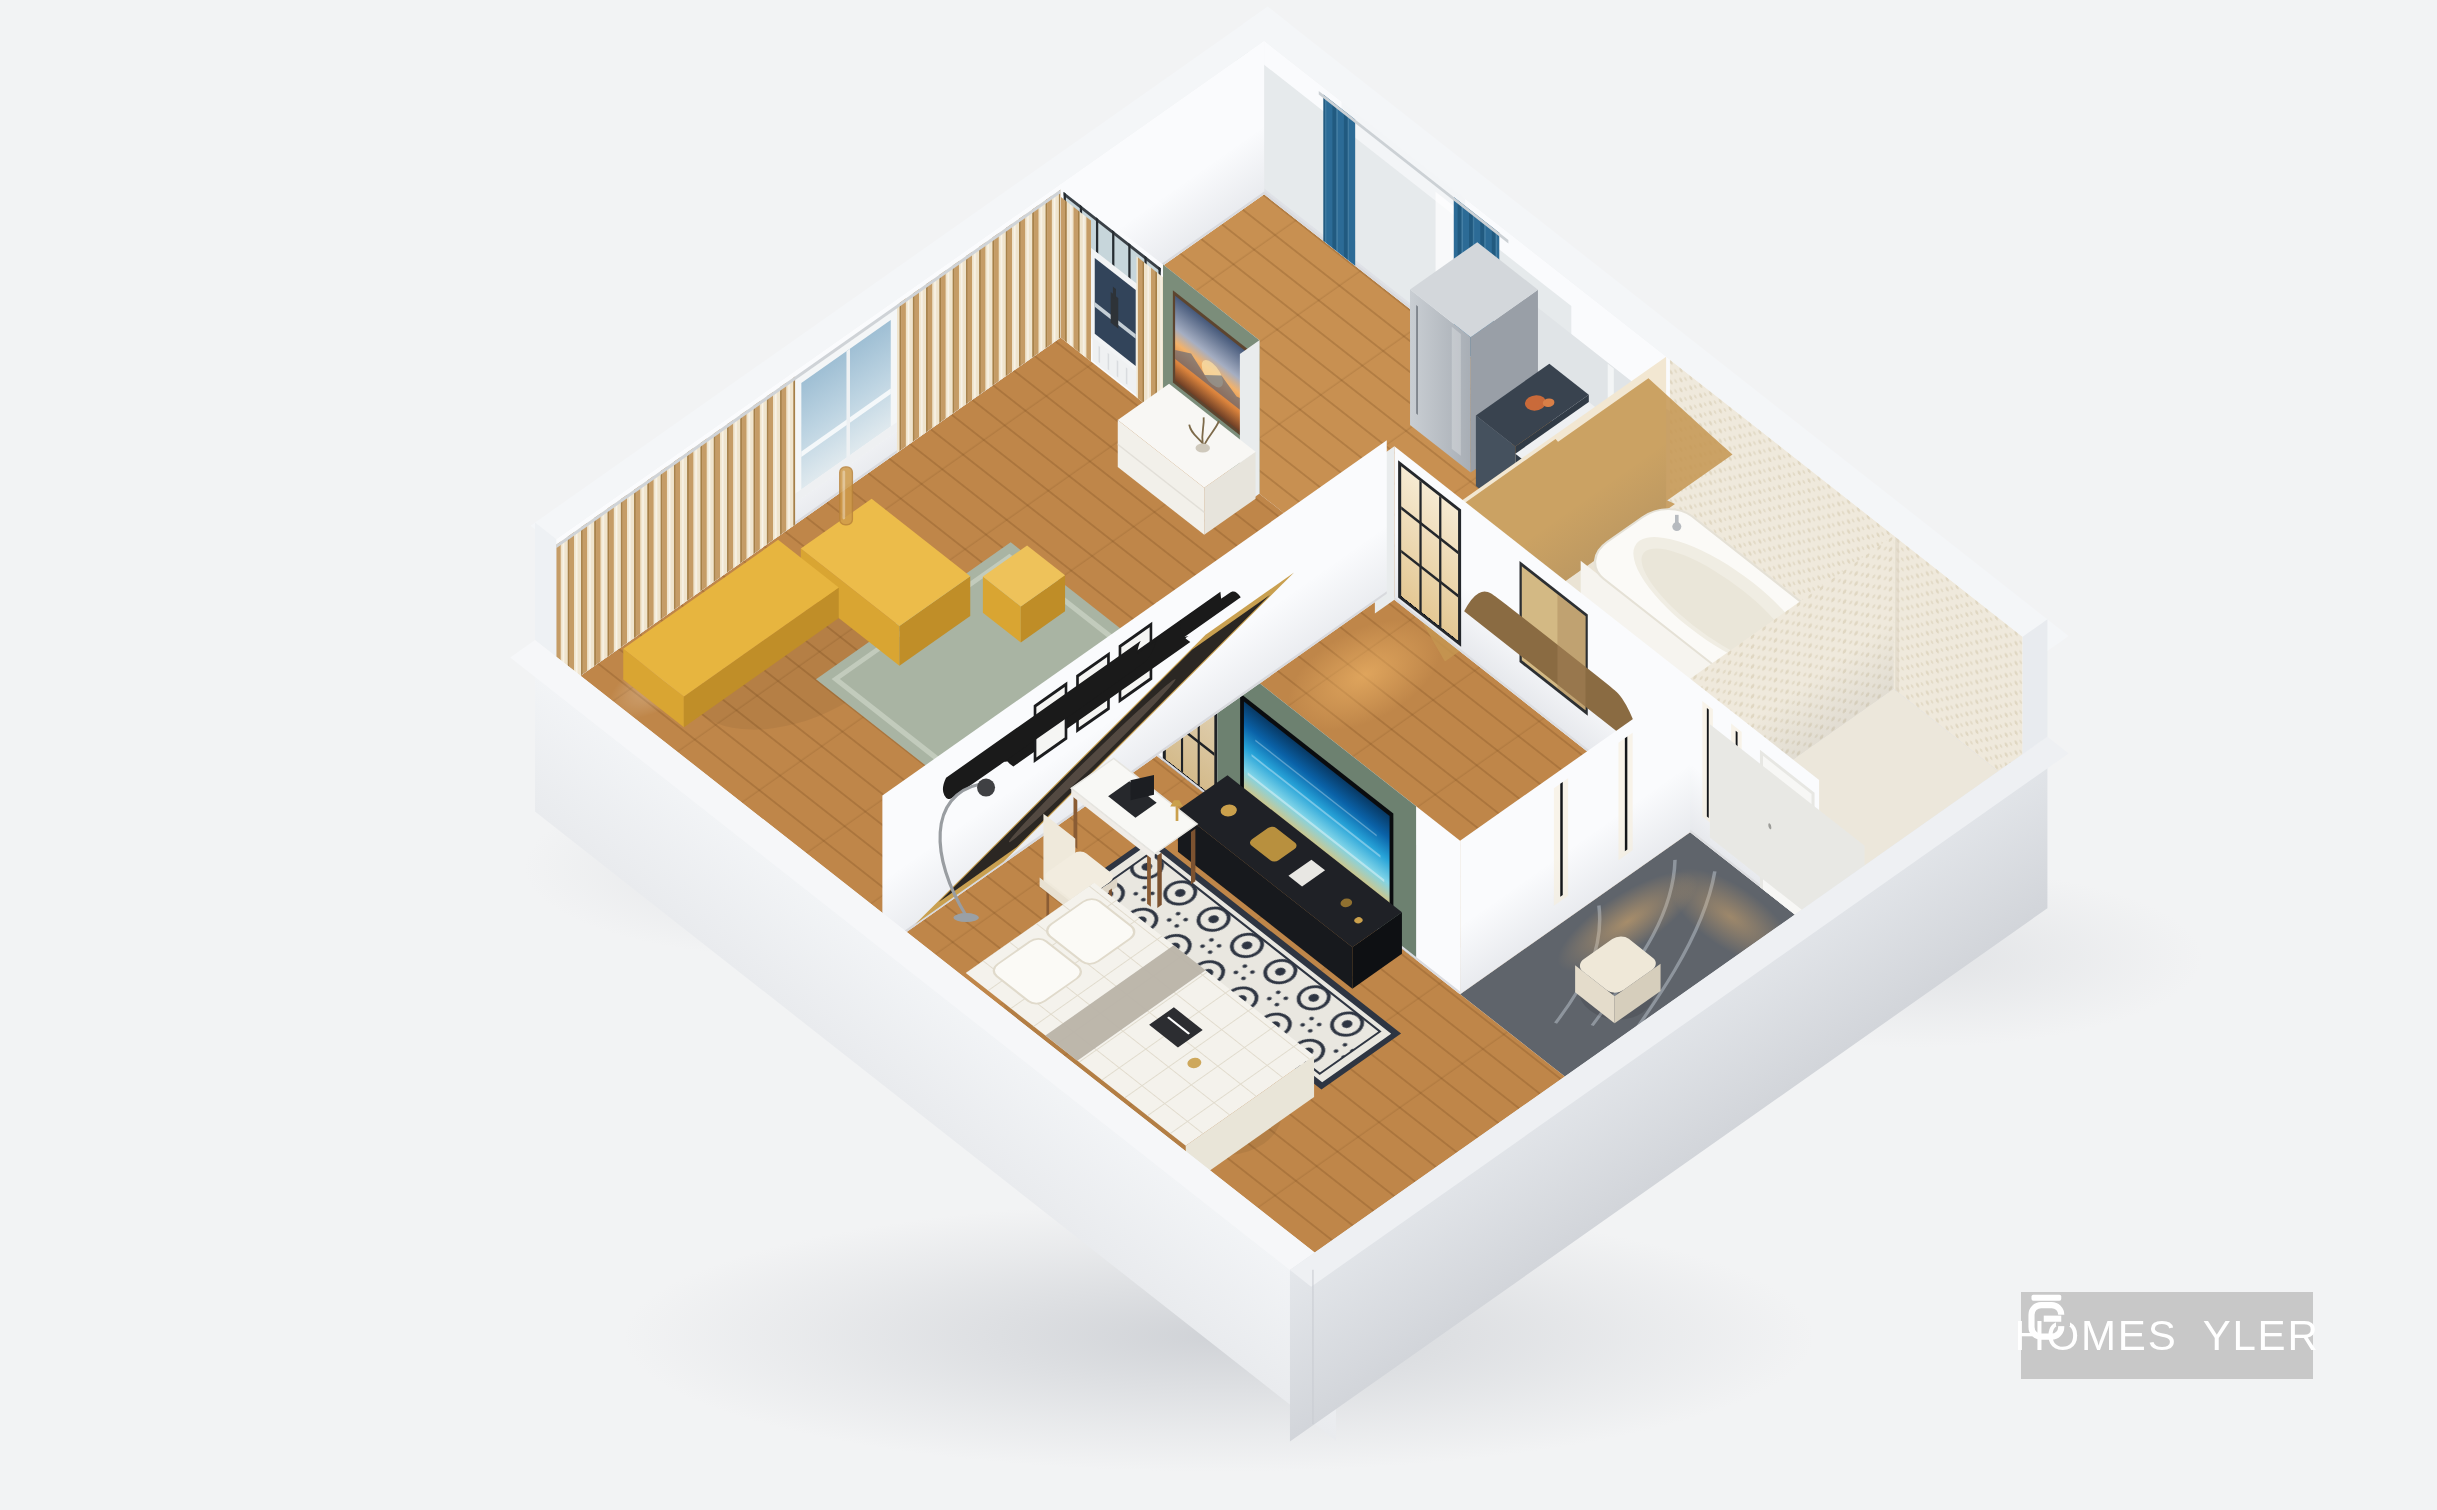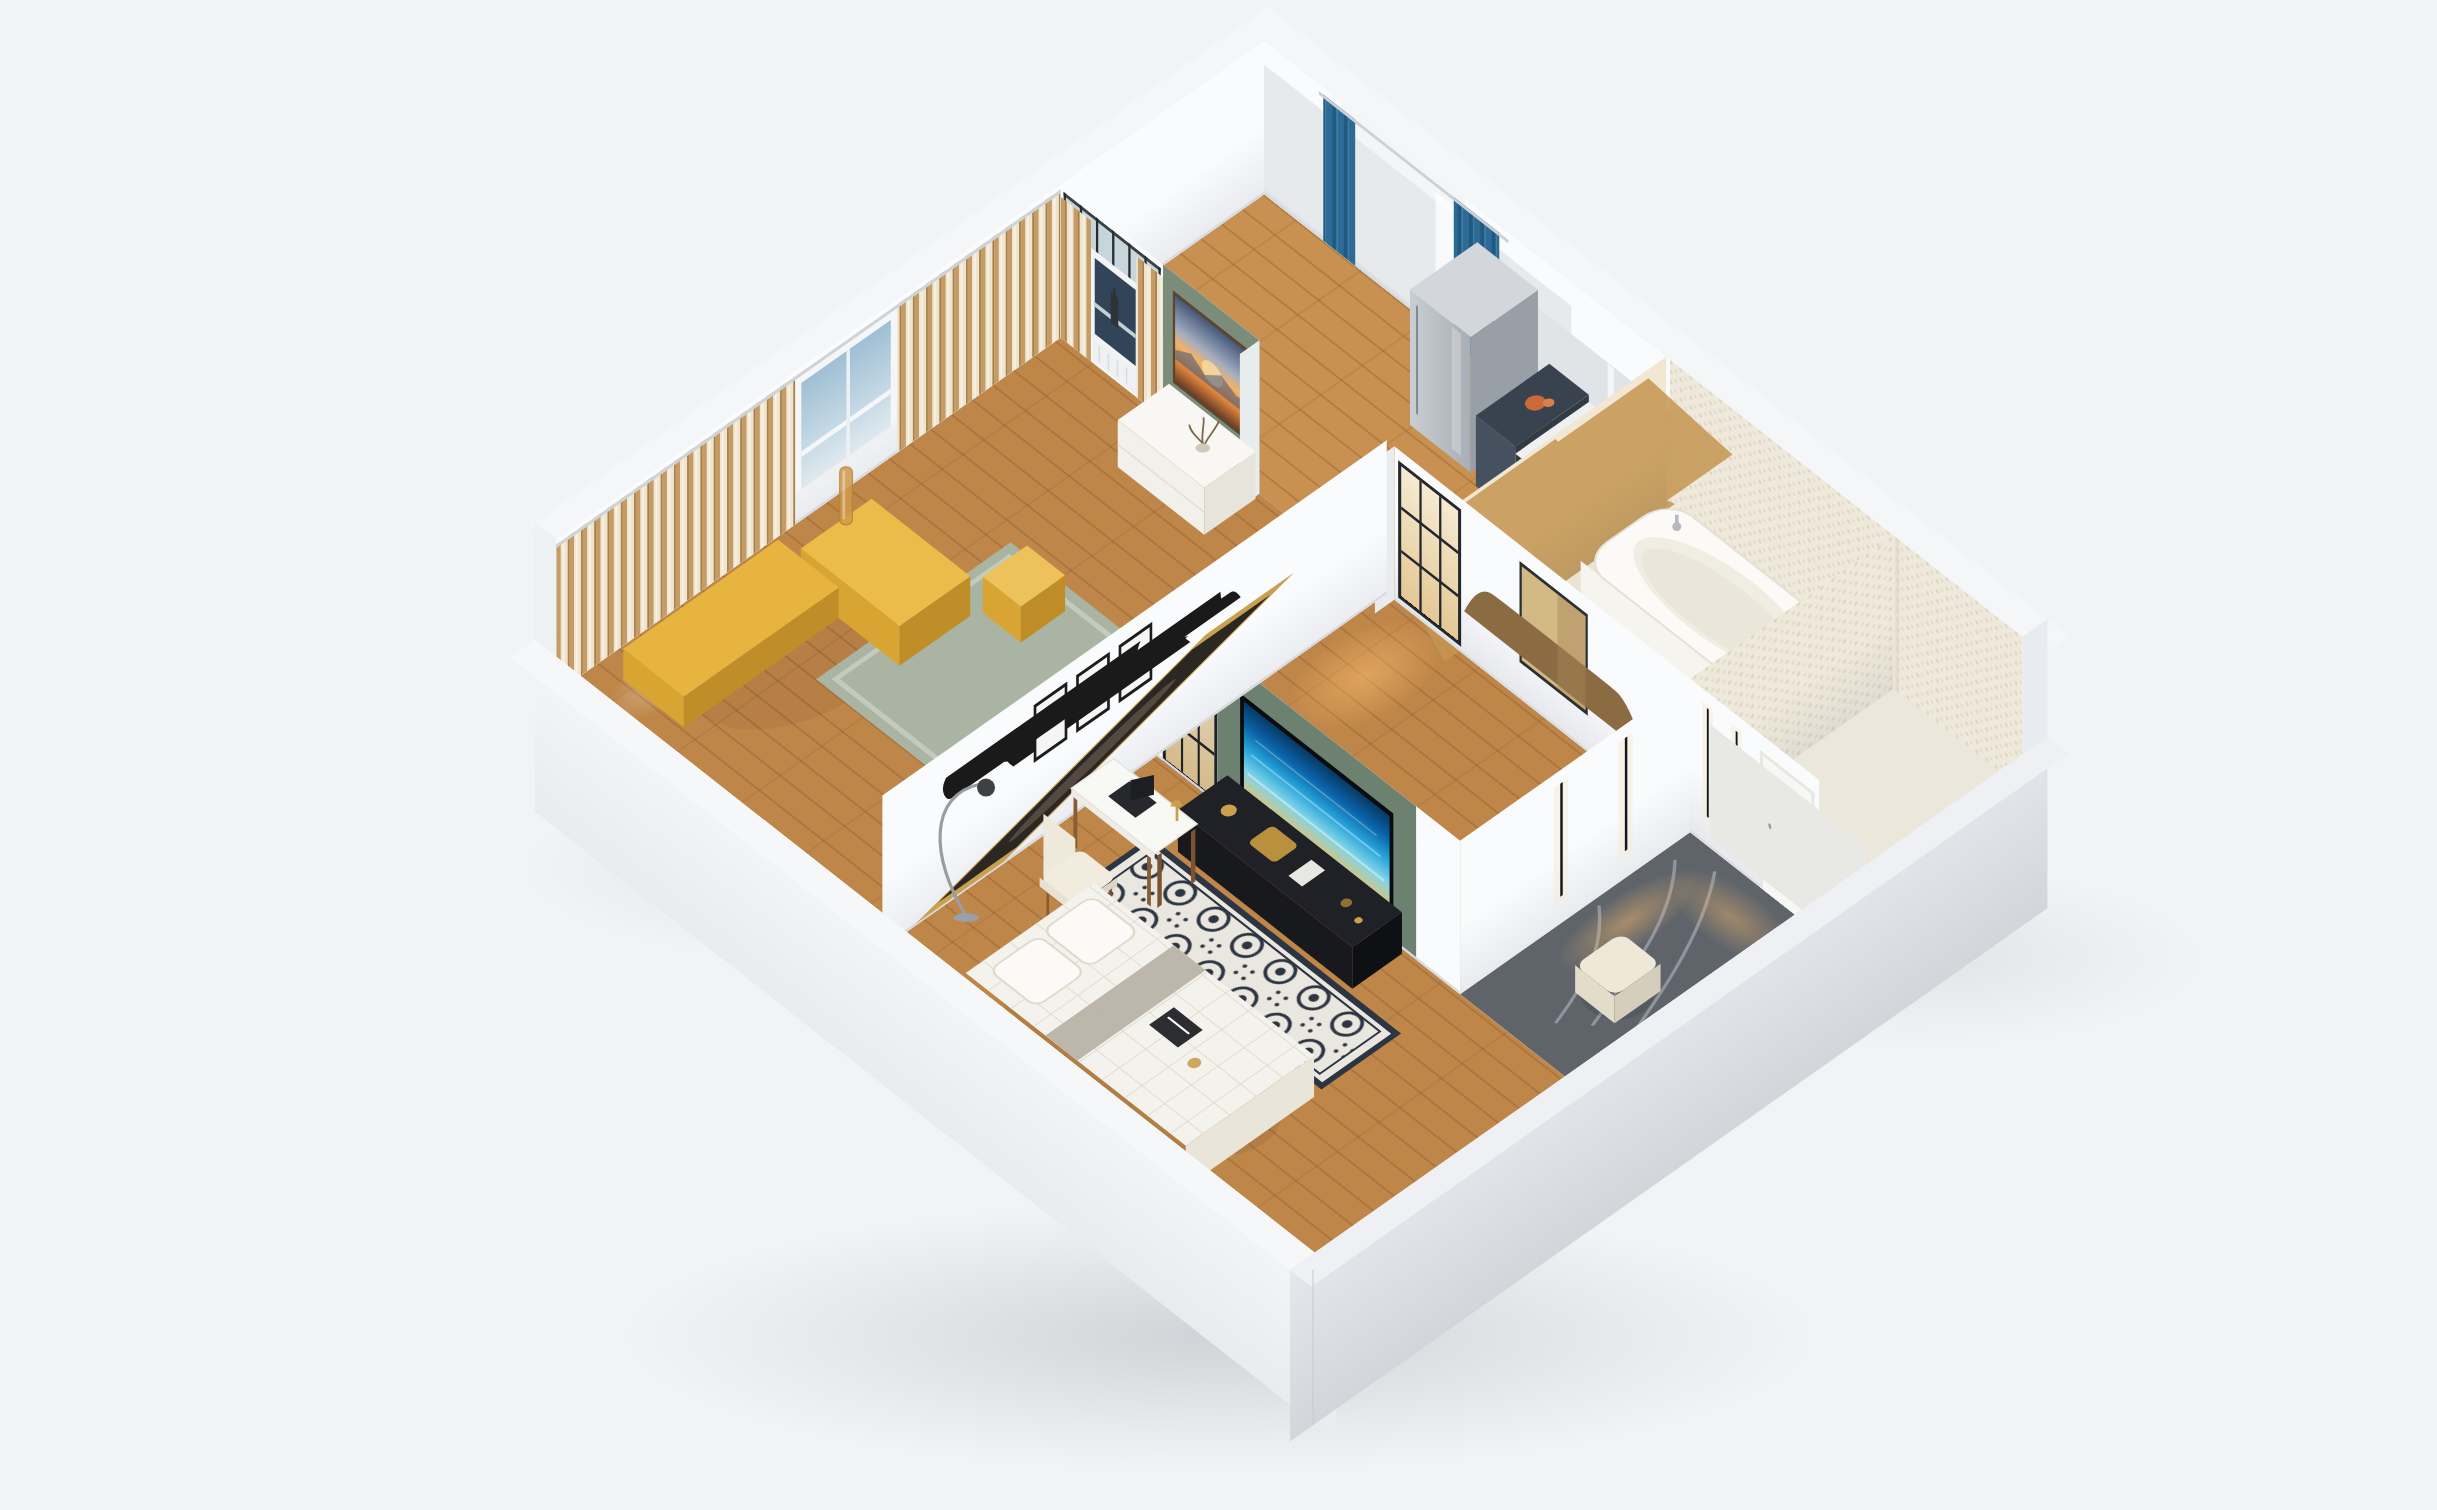--- a/index.html
+++ b/index.html
@@ -584,14 +584,25 @@
       <rect x="-0.28" y="-150" width="8.56" height="190" fill="url(#extse)"></rect>
       <rect x="-0.28" y="40" width="0.28" height="130" fill="#e8ebef"></rect>
     </g>
     <g transform="matrix(84 66 -98 69 1400 175)">
           <rect x="10" y="-0.28" width="0.28" height="8.56" fill="#eef0f3"></rect>
         </g>
     <path d="M1454 1406 L1454 1577" stroke="#c9ccd2" stroke-width="2" opacity="0.6"></path>
   </g>
 </svg>
 
+<div class="watermark">
+  <svg class="wm-icon" viewBox="0 0 56 56">
+    <rect x="12" y="3" width="34" height="7" rx="2" fill="#fff"></rect>
+    <rect x="12" y="15" width="34" height="36" rx="11" fill="none" stroke="#fff" stroke-width="7"></rect>
+    <rect x="40" y="26" width="16" height="13" fill="var(--watermark_bg,#c8c8c8)"></rect>
+    <rect x="26" y="27" width="20" height="7" fill="#fff"></rect>
+  </svg>
+  <span class="wm-text">HOMES</span>
+  <div class="wm-bar"></div>
+  <span class="wm-text">YLER</span>
 </div>
+</div>
 
 
 </body></html>

